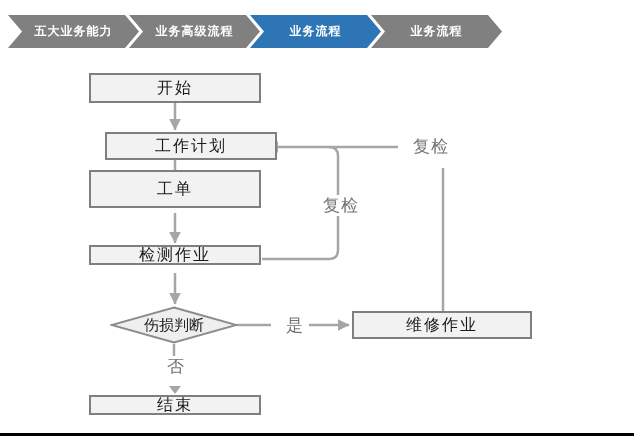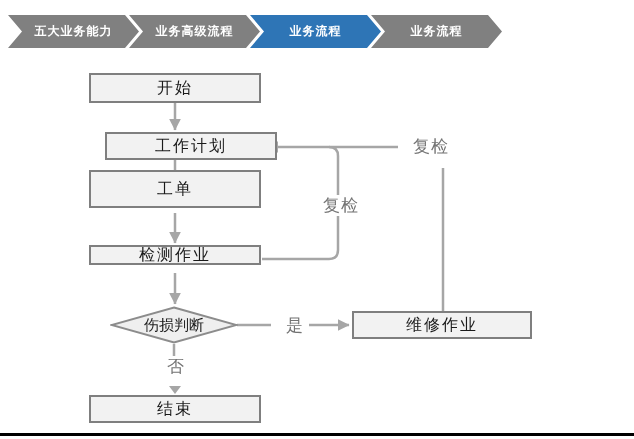--- a/index.html
+++ b/index.html
@@ -101,21 +101,21 @@
     <svg width="128" height="38" viewBox="0 0 128 38">
       <polygon points="64,1.5 126.5,19 64,36.5 1.5,19" fill="#EFEFEF" stroke="#8C8C8C" stroke-width="2"></polygon>
     </svg>
     <span class="dlabel">伤损判断</span>
   </div>
 
   <div class="box" style="left:352px;top:311px;width:180px;height:28px;">
     <span>维修作业</span>
   </div>
 
-  <div class="box" style="left:89px;top:395px;width:172px;height:28px;">
+  <div class="box" style="left:89px;top:395px;width:172px;height:20px;">
     <span>结束</span>
   </div>
 
   <div class="edge-label" style="left:431px;top:136px;">复检</div>
   <div class="edge-label" style="left:341px;top:195px;">复检</div>
   <div class="edge-label" style="left:295px;top:315px;">是</div>
   <div class="edge-label" style="left:176px;top:356px;">否</div>
 
   <div class="bottom-line"></div>
 

